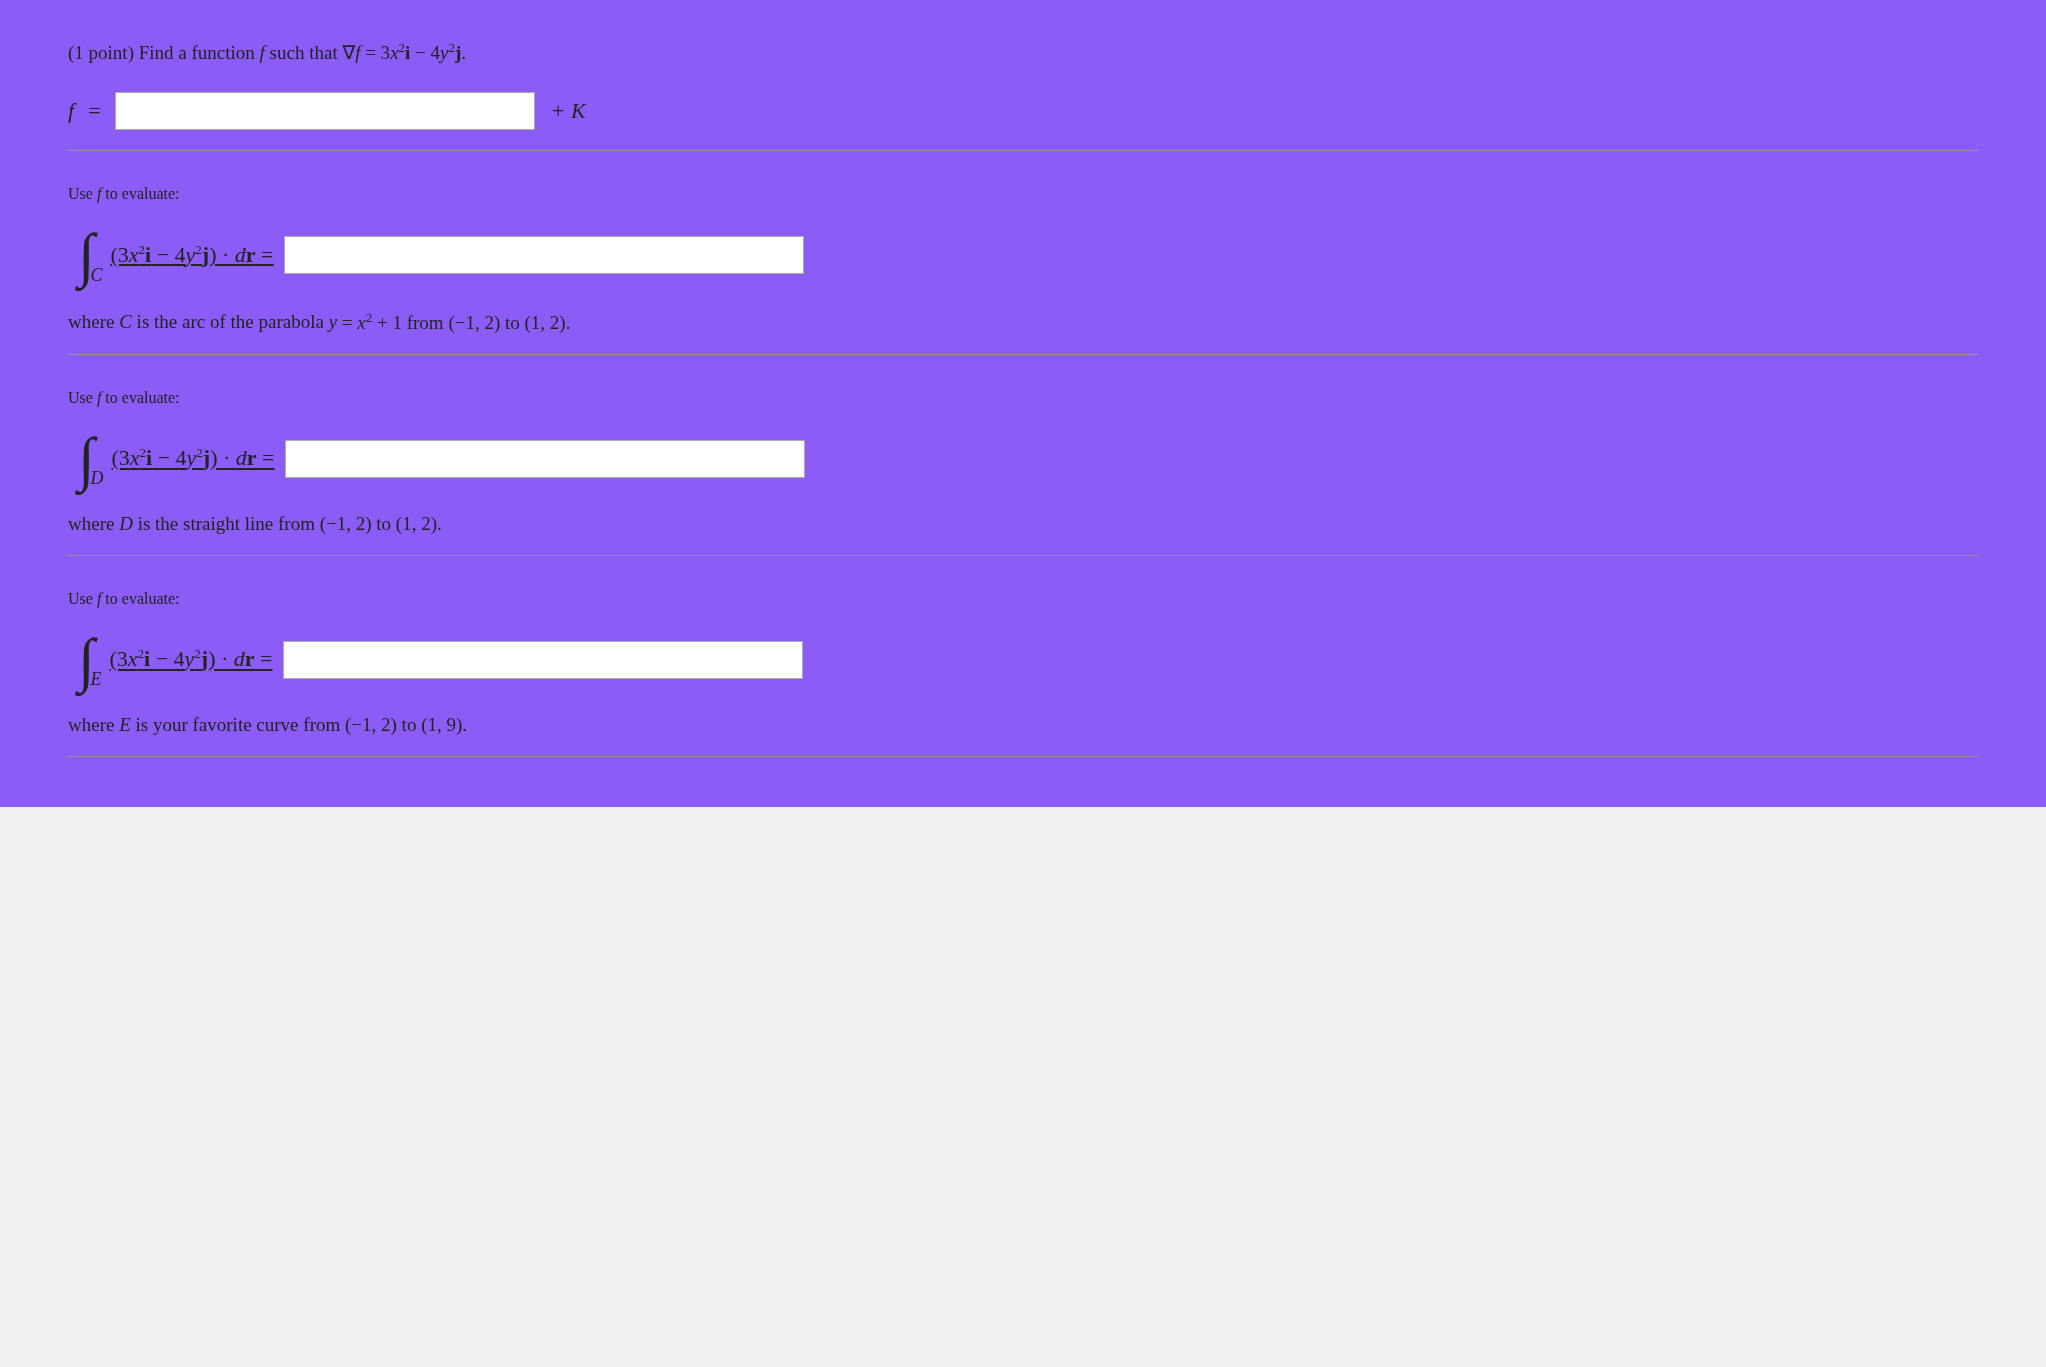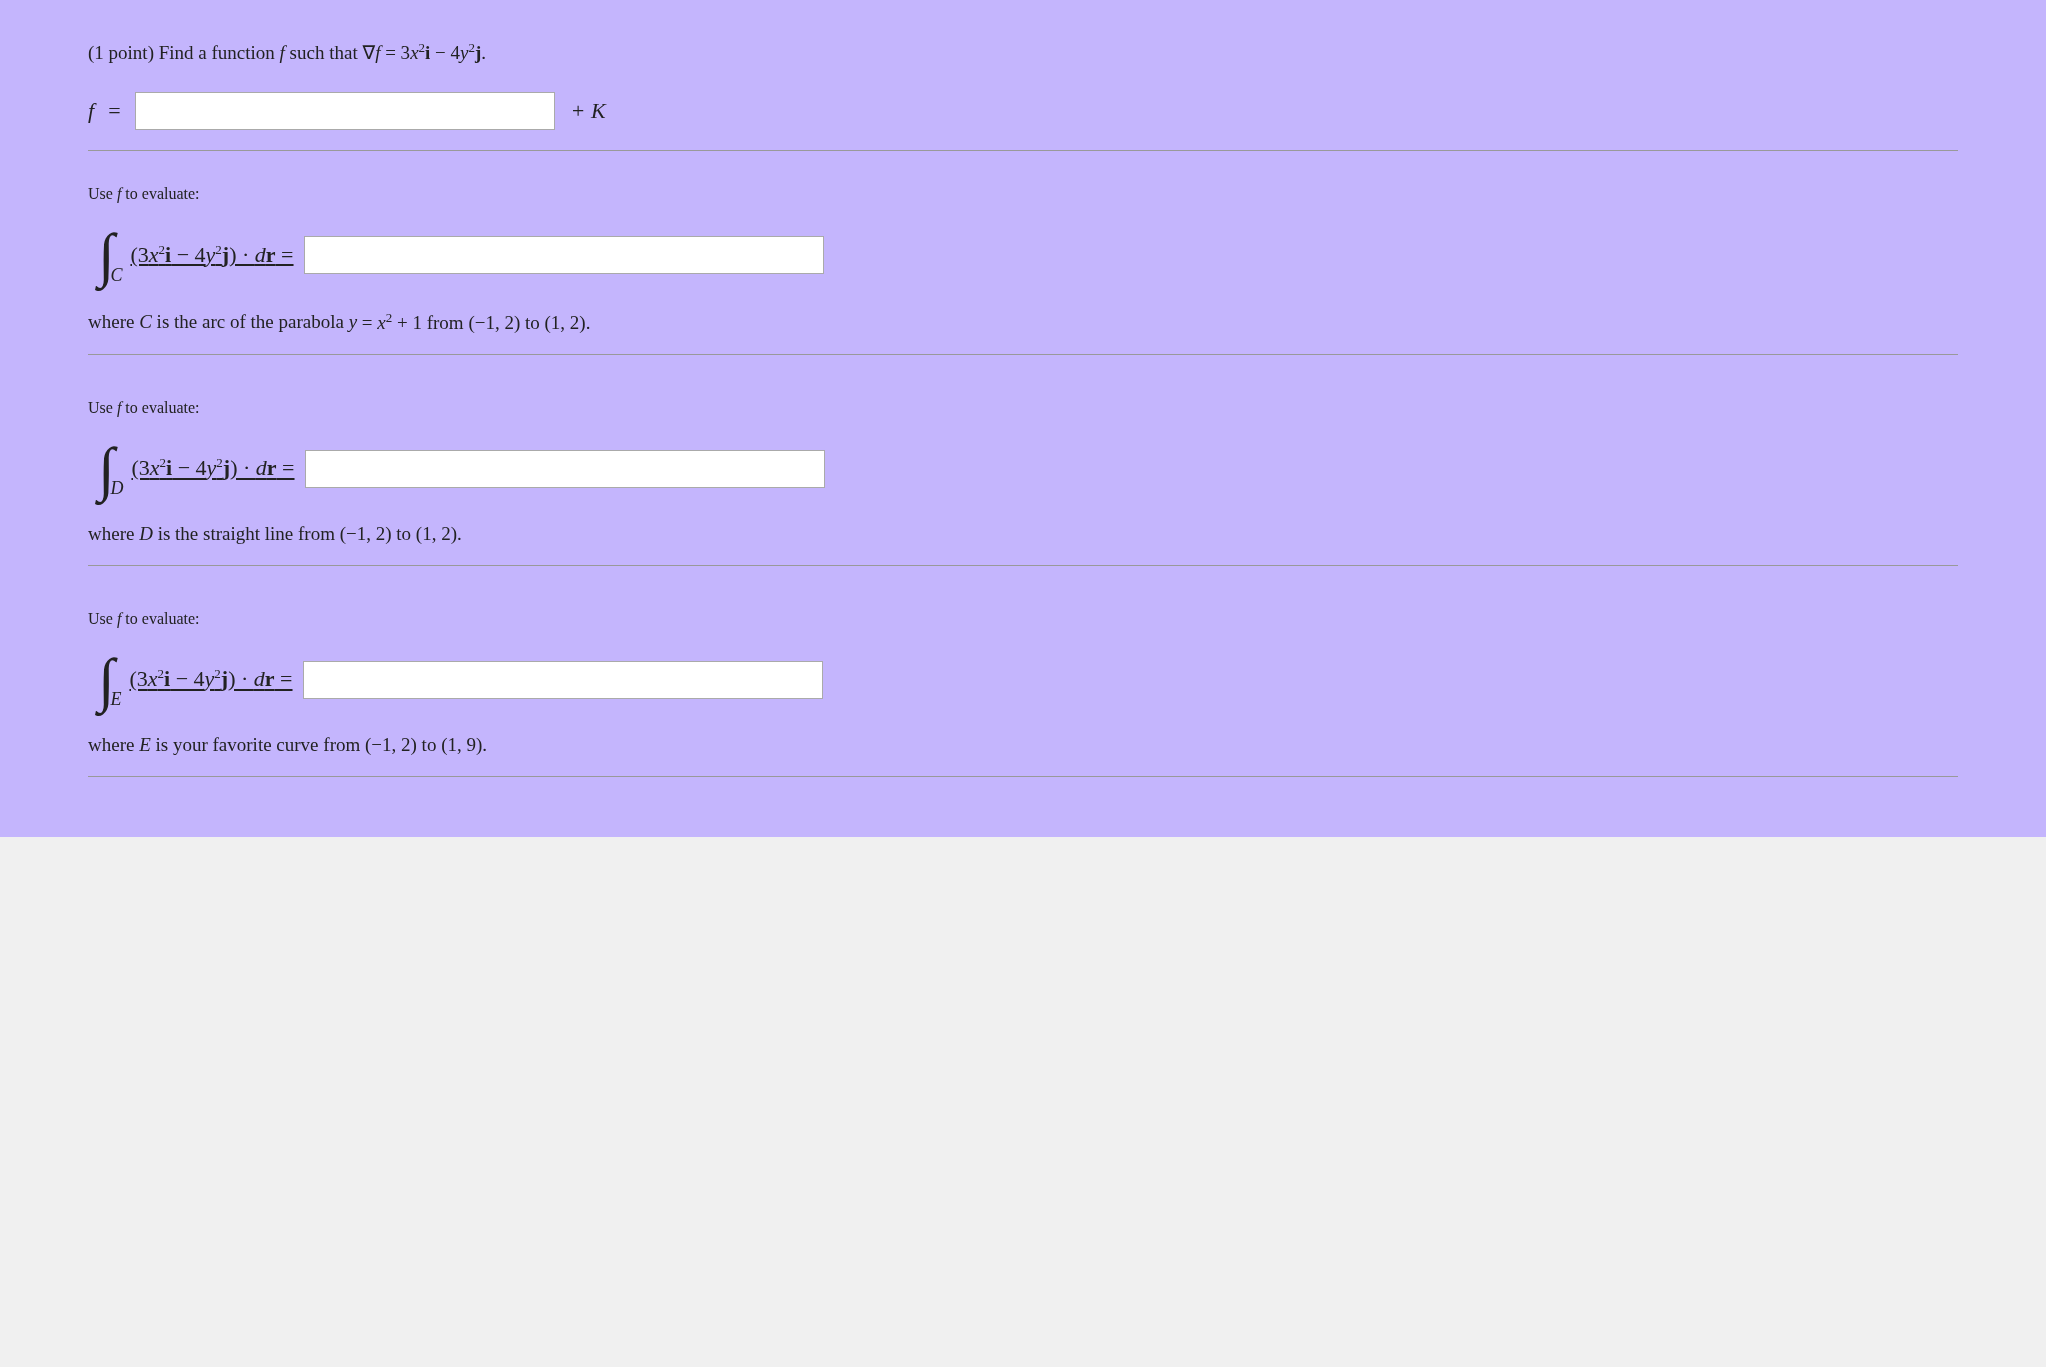--- a/index.html
+++ b/index.html
@@ -11,22 +11,22 @@
     body {
       background-color: #f0f0f0;
       font-family: Georgia, 'Times New Roman', serif;
       font-size: 18px;
       color: #222;
       min-height: 1367px;
       width: 2046px;
     }
 
     .page-container {
-      background-color: #c4b5fd;
-      padding: 40px 88px;
+      background-color: #8b5cf6;
+      padding: 40px 68px;
       max-width: 2046px;
     }
 
     .problem-title {
       font-size: 19px;
       margin-bottom: 28px;
       font-family: Georgia, serif;
     }
 
     .f-equals-row {
@@ -125,21 +125,20 @@
       background-color: #fff;
       height: 38px;
       width: 520px;
       font-size: 18px;
       padding: 4px 8px;
       outline: none;
     }
 
     .description-text {
       font-size: 19px;
-      margin-bottom: 10px;
       padding-bottom: 20px;
       border-bottom: 1px solid #999;
       padding-top: 6px;
     }
   </style>
 </head>
 <body>
 
 <div class="page-container">
 

